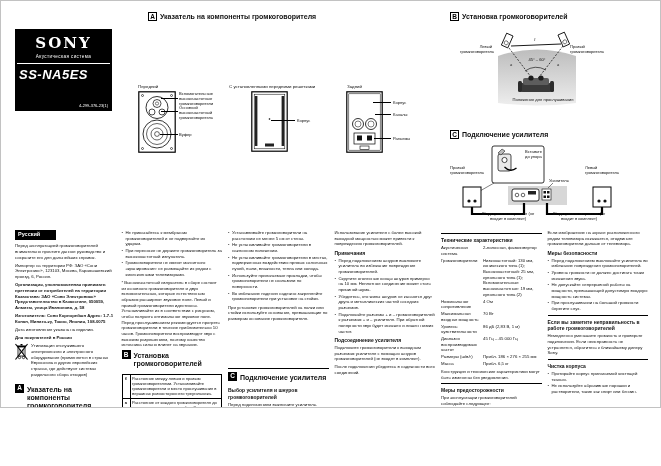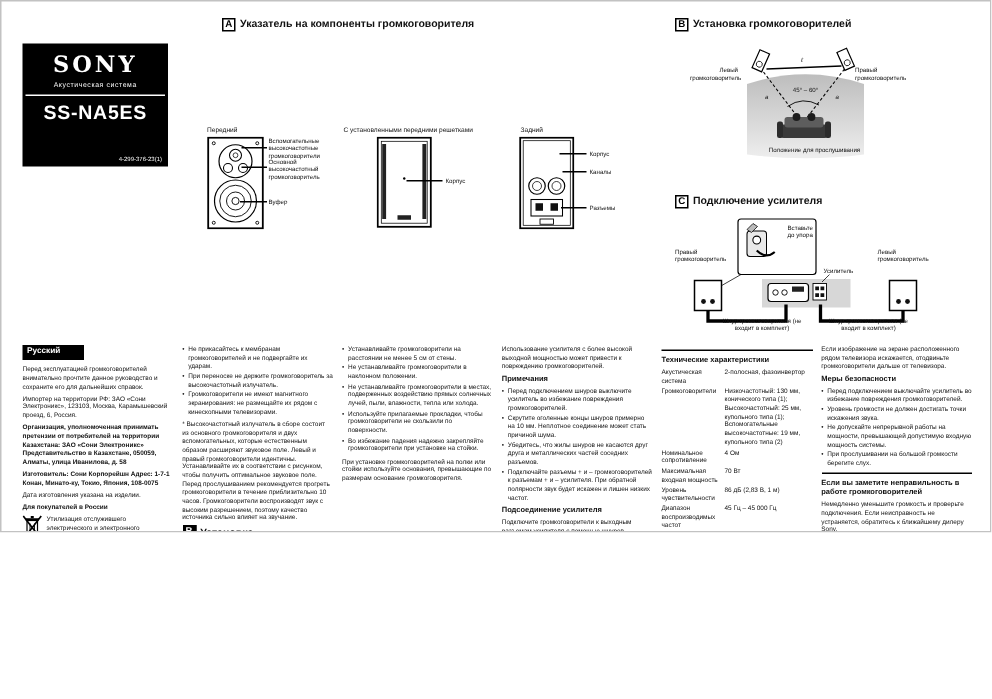--- a/index.html
+++ b/index.html
@@ -1,28 +1,28 @@
 <!DOCTYPE html>
 <html><head>
 <meta charset="utf-8">
 <style>
   * { margin:0; padding:0; box-sizing:border-box; }
   html,body { background:#ffffff; }
   body { font-family:"Liberation Sans", sans-serif; color:#111; }
-  .page { position:relative; width:661px; height:355px; background:#fff;
+  .page { position:relative; width:661px; height:408px; background:#fff;
           border:1px solid #c2c2c2; overflow:hidden; }
 
   
   .brand { position:absolute; left:14px; top:28px; width:97px; height:82px;
            background:#000; color:#fff; padding:5px 4px 2px; }
   .sony-logo { font-family:"DejaVu Serif", serif; font-weight:bold; font-size:15px;
                letter-spacing:2px; text-align:center; }
   .brand-sub { font-size:4.6px; text-align:center; margin-top:2px; letter-spacing:.4px; }
   .brand-div { border-top:1px solid #fff; margin:4px -2px 3px; }
-  .model { font-size:13px; font-weight:bold; text-align:center; letter-spacing:.5px; }
+  .model { font-size:13px; font-weight:bold; font-style:italic; text-align:left; letter-spacing:.5px; }
   .partno { position:absolute; right:4px; bottom:3px; font-size:4px; }
 
   
   .sechead { position:absolute; display:flex; align-items:center; gap:3px; }
   .secbox { width:9px; height:9px; border:1px solid #000; background:#fff; color:#000;
             font-size:6.5px; font-weight:bold; display:flex; align-items:center;
             justify-content:center; flex:none; }
   .secbox.dark { background:#000; color:#fff; border-color:#000; }
   .sectitle { font-size:7px; font-weight:bold; white-space:nowrap; }
 

